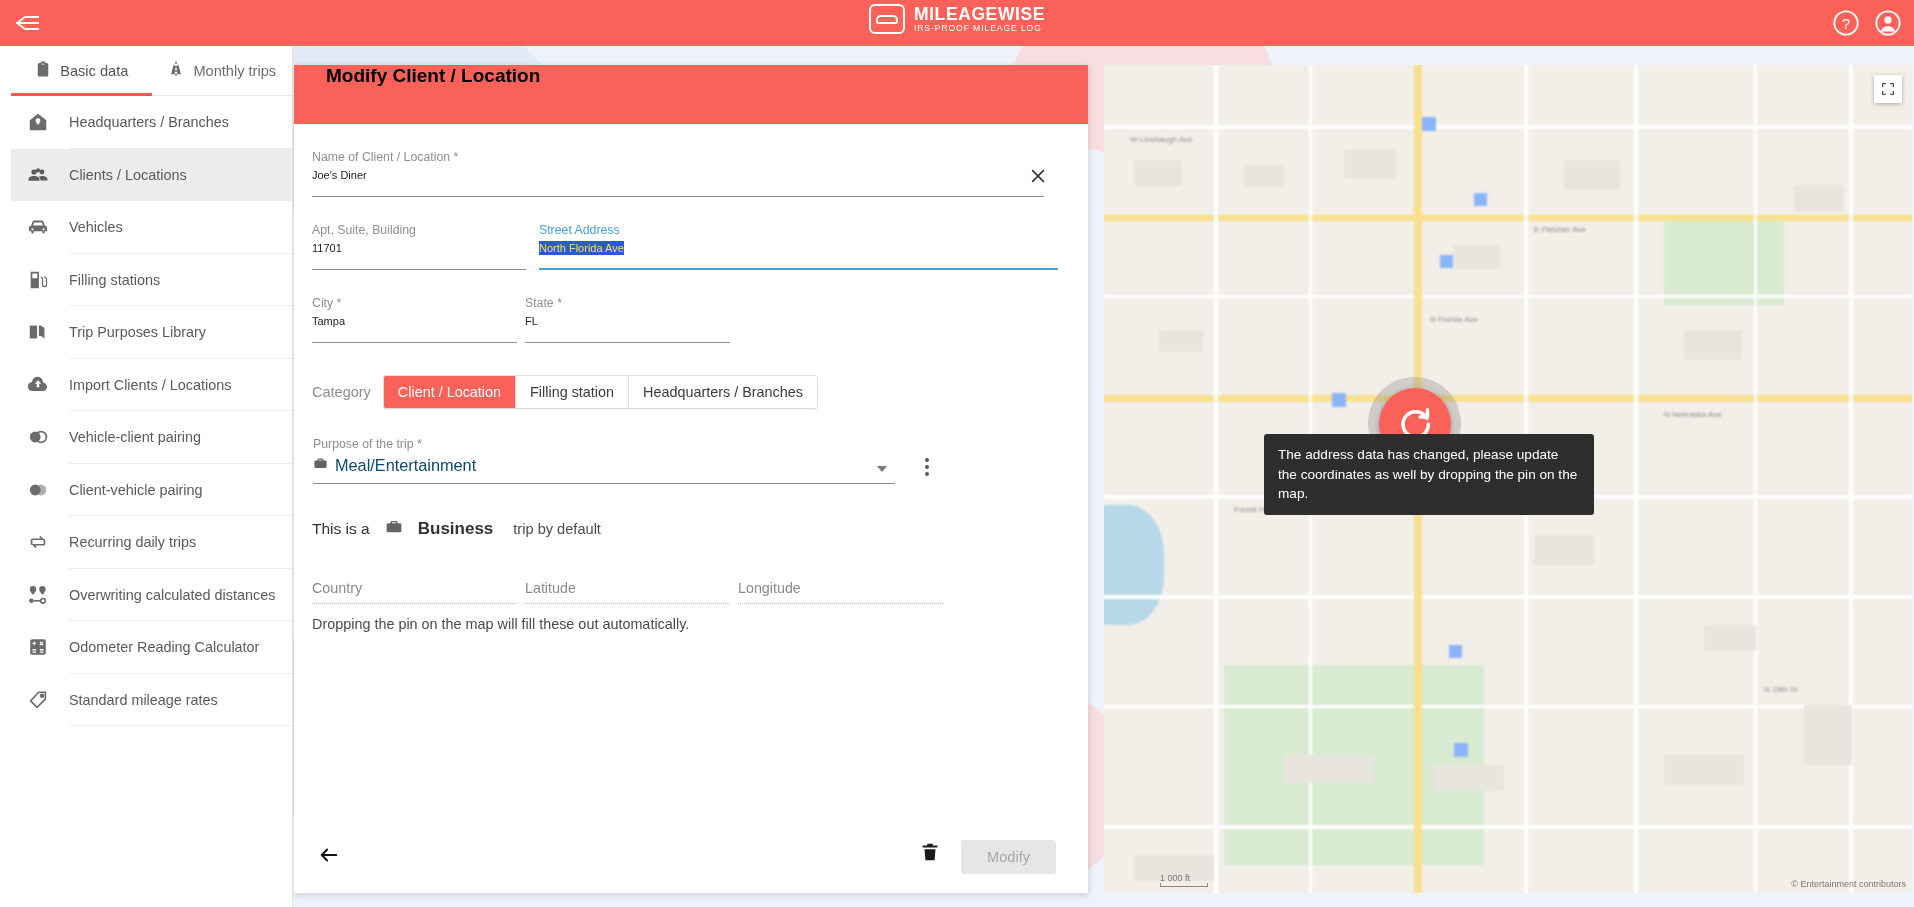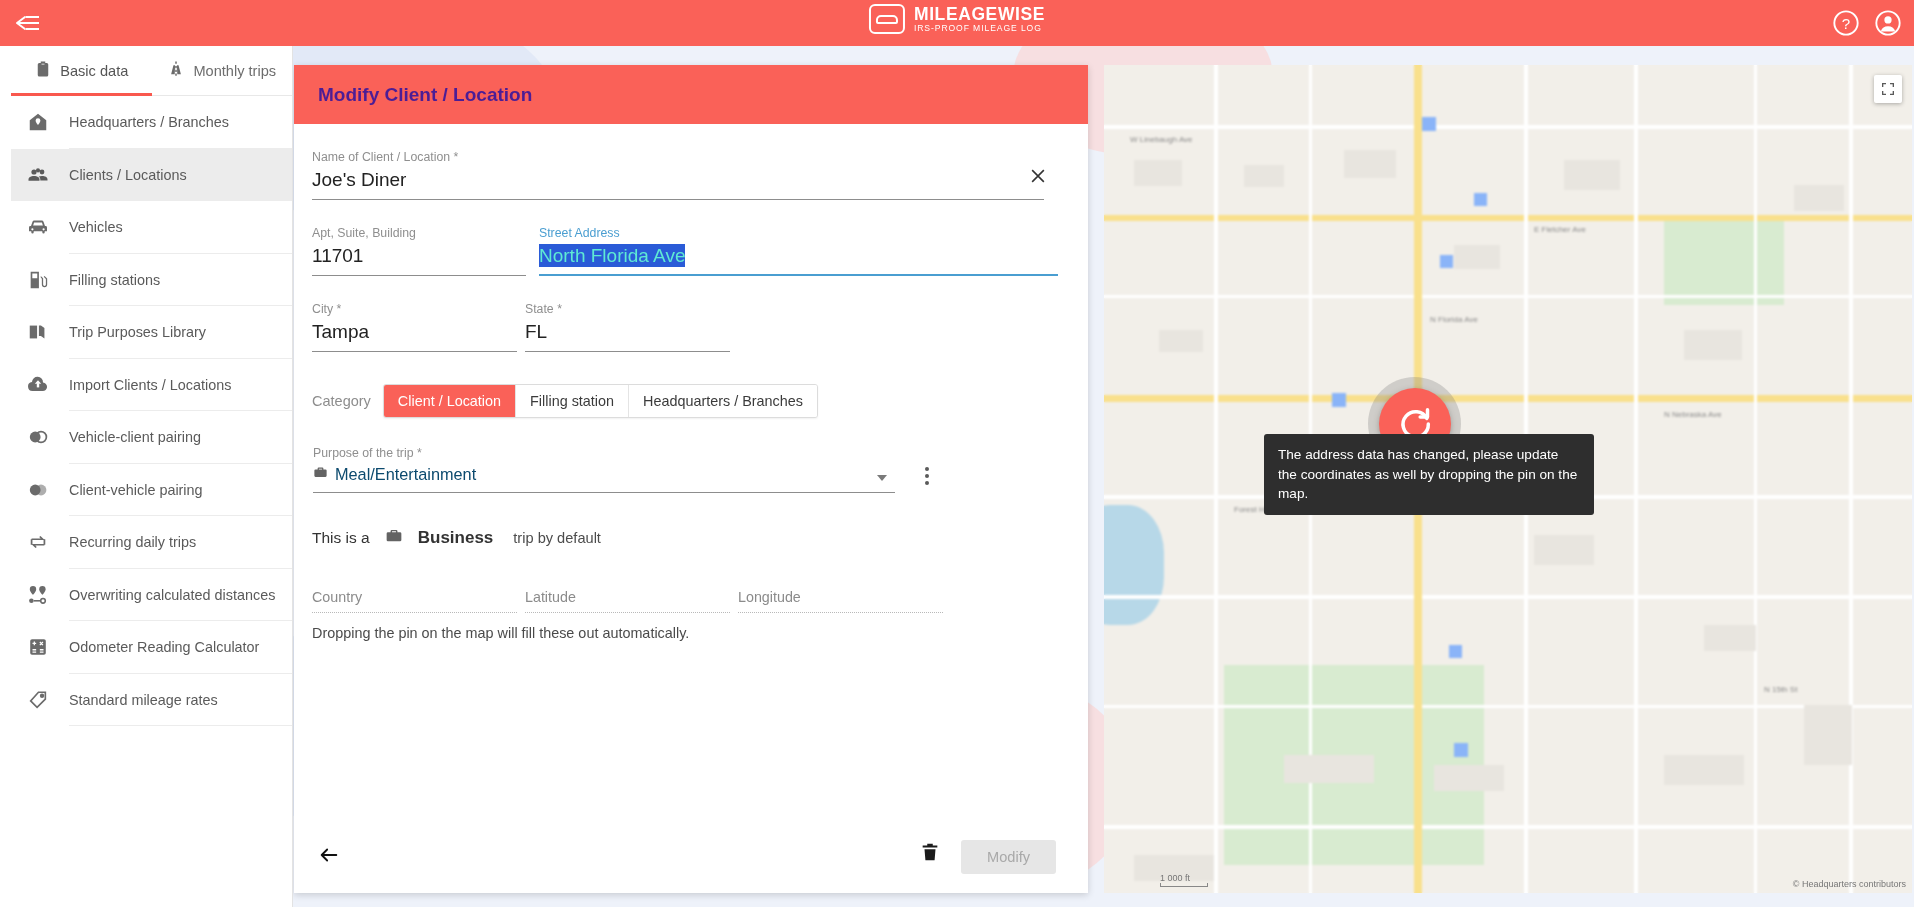--- a/index.html
+++ b/index.html
@@ -81,34 +81,34 @@
   .blob.pink { background: #f8dcdc; }
 
   
   .card {
     position: absolute; left: 294px; top: 65px;
     width: 794px; height: 828px;
     background: #fff; box-shadow: 0 2px 7px rgba(0,0,0,.16);
     z-index: 3; display: flex; flex-direction: column;
   }
   .card-header {
-    background: #fa6158; height: 59px; display: flex; align-items: center;
-    padding-left: 24px; color: #4c1d95; font-size: 19px; font-weight: bold;
+    background: #fa6158; height: 59px; display: flex; 
+    padding-left: 32px; color: #000000; font-size: 19px; font-weight: bold;
   }
   .card-body { flex: 1; padding: 26px 30px 0 18px; position: relative; }
 
   .field { position: relative; }
   .field-label { font-size: 12.3px; color: #8f8f8f; margin-bottom: 5px; }
   .field-label.focused { color: #4a9ed1; }
   .field-value {
-    font-size: 19px; color: #222; padding-bottom: 8px;
+    font-size: 11px; color: #222; padding-bottom: 8px;
     border-bottom: 1px solid #8d8d8d; min-height: 28px;
   }
   .field-value.focused { border-bottom: 2px solid #4a9ed1; padding-bottom: 7px; }
-  .sel { background: #2a5bd7; color: #5eead4; padding: 1px 0; }
+  .sel { background: #2a5bd7; color: #fde047; padding: 1px 0; }
 
   .row-name { padding-right: 14px; position: relative; }
   .clear-x {
     position: absolute; right: 10px; top: 16px; cursor: pointer;
     width: 20px; height: 20px; color: #333;
   }
 
   .grid2 { display: flex; gap: 0; margin-top: 26px; }
   .grid2 > .field:nth-child(1) { width: 214px; margin-right: 0; }
   .grid2 > .spacer { width: 13px; }
@@ -602,16 +602,16 @@
         </svg>
       </div>
     </div>
 
     <div class="tooltip">The address data has changed, please update the coordinates as well by dropping the pin on the map.</div>
 
     <div class="map-scale">
       <span>1 000 ft</span>
       <div class="scale-bar"></div>
     </div>
-    <div class="map-attr">© Headquarters contributors</div>
+    <div class="map-attr">© Entertainment contributors</div>
   </div>
 
 </div>
 
 </body></html>

